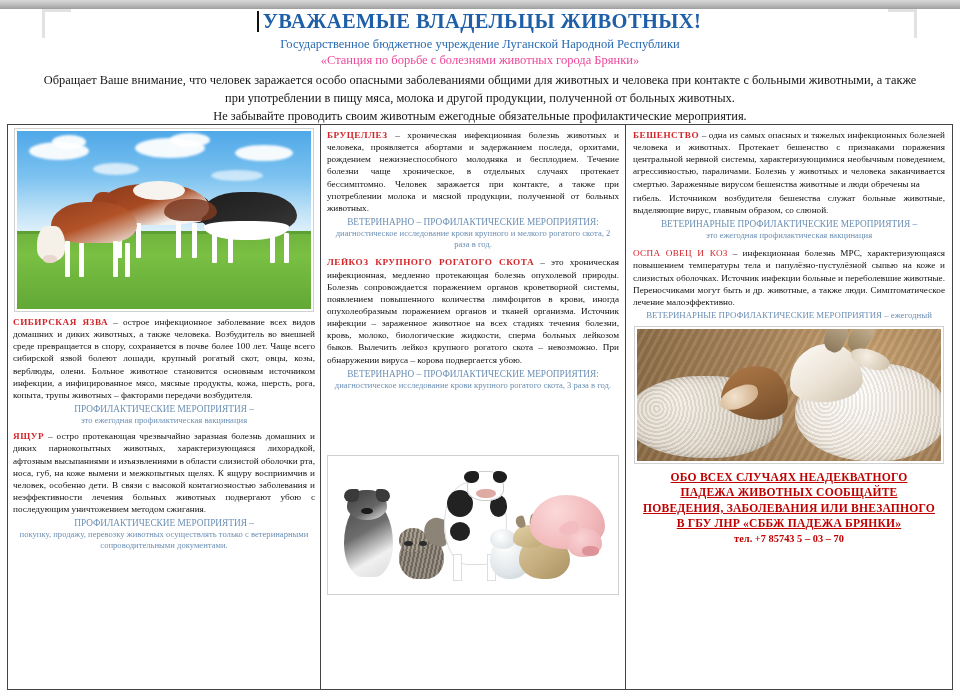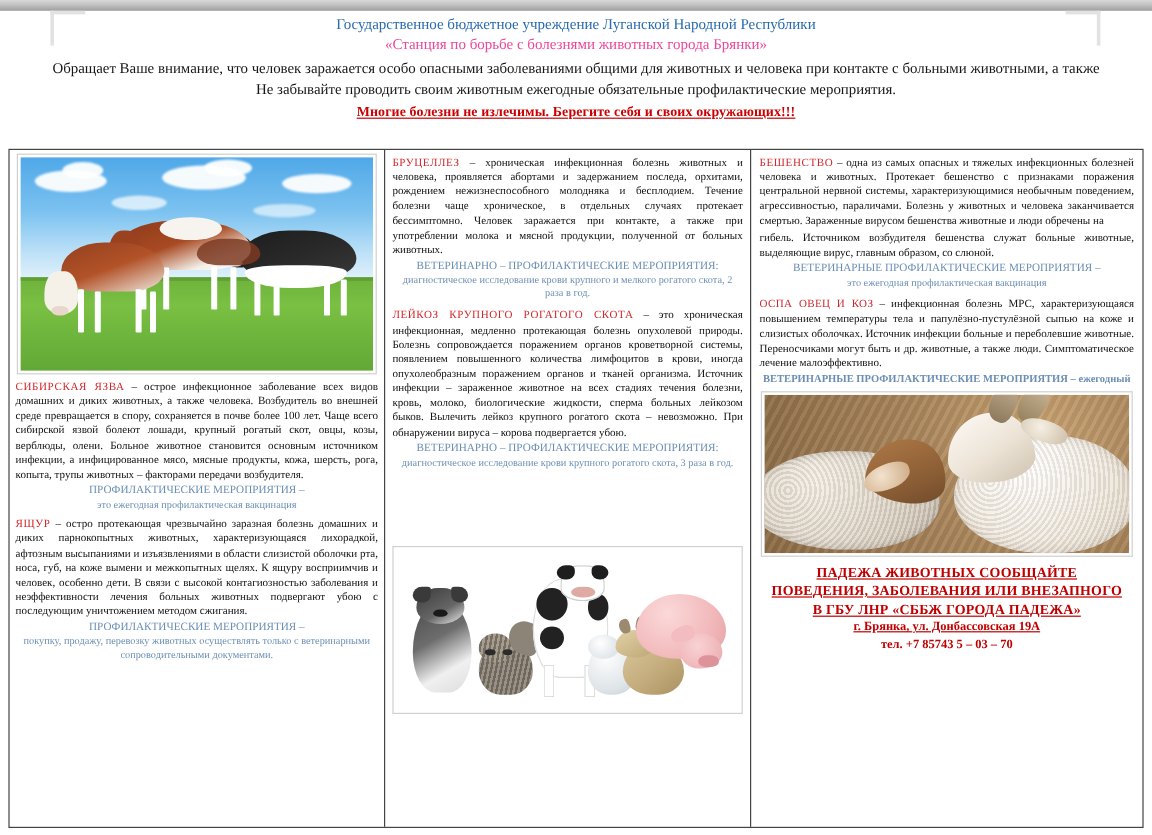--- a/index.html
+++ b/index.html
@@ -36,25 +36,25 @@
   
   .frame{position:absolute;left:7px;top:124px;width:946px;height:566px;
          border:1px solid #444;box-sizing:border-box;display:flex;background:#fff;}
   .col{box-sizing:border-box;position:relative;}
   .col-left{width:312px;padding:3px 5px 0 5px;}
   .col-mid{width:306px;border-left:1px solid #444;border-right:1px solid #444;padding:4px 6px 0 6px;}
   .col-right{width:326px;padding:4px 7px 0 7px;}
 
   
   .body-txt{font-size:9.2px;line-height:1.32;text-align:justify;color:#111;margin:0 0 2px 0;}
-  .dis-name{color:#d2262b;font-weight:normal;letter-spacing:.5px;}
+  .dis-name{color:#d2262b;font-weight:bold;letter-spacing:.5px;}
   .dis-name-sm{color:#d2262b;font-weight:normal;letter-spacing:.3px;}
   .measure-head{color:#6b8fb4;font-size:9.3px;text-align:center;line-height:1.3;margin:2px 0 0 0;}
   .measure-sub{color:#6b8fb4;font-size:8.6px;text-align:center;line-height:1.3;margin:0 0 4px 0;}
-  .measure-inline{color:#6b8fb4;font-size:8.8px;text-align:center;line-height:1.32;margin:2px 0 4px 0;font-weight:bold;}
+  .measure-inline{color:#6b8fb4;font-size:8.8px;text-align:center;line-height:1.32;margin:2px 0 4px 0;}
 
   
   .photo{border:1px solid #d0d0d0;background:#fff;padding:2px;box-sizing:border-box;}
   .ph-cows{width:300px;height:184px;margin:0 auto 4px auto;}
   .ph-goats{width:310px;height:138px;margin:4px auto 3px auto;}
   .ph-animals{width:292px;height:140px;margin:0 auto;}
   .ph-inner{width:100%;height:100%;position:relative;overflow:hidden;}
 
   
   .sky{position:absolute;left:0;top:0;width:100%;height:57%;
@@ -110,24 +110,26 @@
 </head>
 <body>
 
 <div class="page">
 
   <div class="ruler"></div>
   <div class="margin-mark tl"></div>
   <div class="margin-mark tr"></div>
 
   <div class="header">
+    <div class="title">УВАЖАЕМЫЕ ВЛАДЕЛЬЦЫ ЖИВОТНЫХ!</div>
     <div class="org1">Государственное бюджетное учреждение Луганской Народной Республики</div>
     <div class="org2">«Станция по борьбе с болезнями животных города Брянки»</div>
     <div class="lead">
       <div>Обращает Ваше внимание, что человек заражается особо опасными заболеваниями общими для животных и человека при контакте с больными животными, а также</div>
+      <div>при употреблении в пищу мяса, молока и другой продукции, полученной от больных животных.</div>
       <div>Не забывайте проводить своим животным ежегодные обязательные профилактические мероприятия.</div>
     </div>
     <div class="warn">Многие болезни не излечимы. Берегите себя и своих окружающих!!!</div>
   </div>
 
   <div class="frame">
 
     <div class="col col-left">
 
       <div class="photo ph-cows">
@@ -275,22 +277,22 @@
           <div class="wool" style="left:52%;top:26%;width:50%;height:74%;background:radial-gradient(circle at 40% 25%,#ffffff,#ece4d8 60%,#d6ccbd 100%);box-shadow:inset 0 0 10px rgba(150,138,120,.45);"></div>
 
           <div class="ghead" style="left:50%;top:12%;width:24%;height:44%;background:linear-gradient(150deg,#fdfbf7 0%,#ece3d6 55%,#cfc3b0 100%);transform:rotate(-6deg);"></div>
           <div class="ghorn" style="left:62%;top:-4%;width:7%;height:22%;transform:rotate(26deg);background:linear-gradient(#b9a586,#8d7a5e);"></div>
           <div class="ghorn" style="left:70%;top:-6%;width:7%;height:24%;transform:rotate(34deg);background:linear-gradient(#c6b192,#96835f);"></div>
           <div class="gear" style="left:70%;top:16%;width:13%;height:14%;background:radial-gradient(circle at 40% 40%,#f6efe3,#cdbfa8);transform:rotate(22deg);"></div>
         </div>
       </div>
 
       <div class="contact">
+        <div class="l l1">ОБО ВСЕХ СЛУЧАЯХ НЕАДЕКВАТНОГО</div>
         <div class="l l3">ПАДЕЖА ЖИВОТНЫХ СООБЩАЙТЕ</div>
         <div class="l l2">ПОВЕДЕНИЯ, ЗАБОЛЕВАНИЯ ИЛИ ВНЕЗАПНОГО</div>
-        <div class="l l4">В ГБУ ЛНР «СББЖ ГОРОДА ПАДЕЖА»</div>
-        <div class="l l5">г. Брянка, ул. Донбассовская 19А</div>
+        <div class="l l4">В ГБУ ЛНР «СББЖ ПАДЕЖА БРЯНКИ»</div>
         <div class="l l6">тел. +7 85743 5 – 03 – 70</div>
       </div>
     </div>
 
   </div>
 </div>
 
 </body></html>

